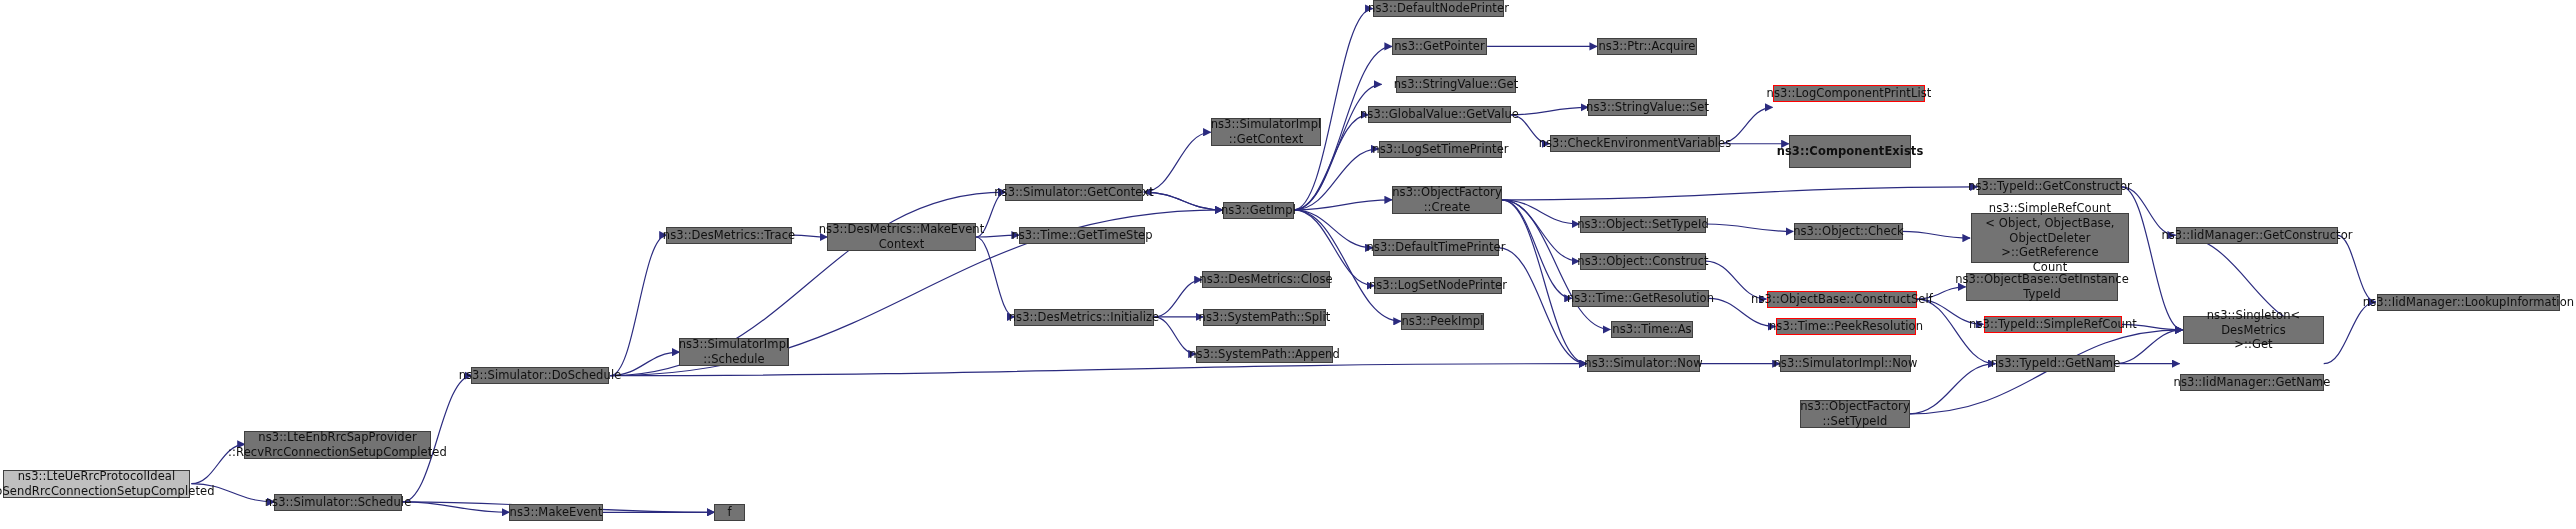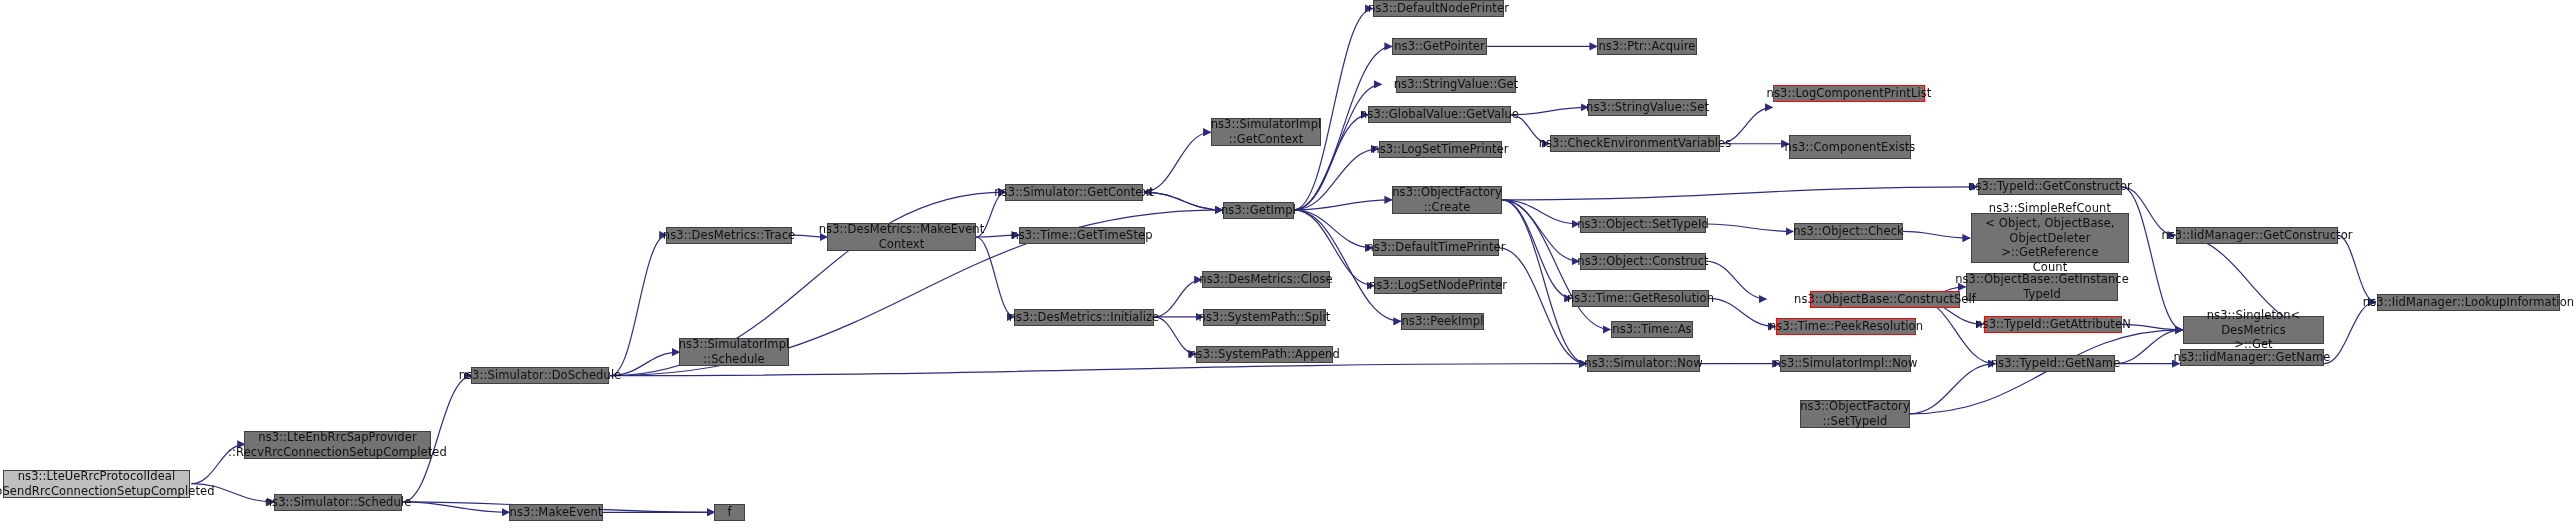--- a/index.html
+++ b/index.html
@@ -144,47 +144,47 @@
 ::GetContext</div>
       <div class="node" style="left: 1223px; top: 202px; width: 71px; height: 17px;">ns3::GetImpl</div>
       <div class="node" style="left: 1373px; top: 0px; width: 131px; height: 17px;">ns3::DefaultNodePrinter</div>
       <div class="node" style="left: 1392px; top: 38px; width: 95px; height: 17px;">ns3::GetPointer</div>
       <div class="node" style="left: 1597px; top: 38px; width: 100px; height: 17px;">ns3::Ptr::Acquire</div>
       <div class="node" style="left: 1382px; top: 76px; width: 120px; height: 17px; margin-left: 14px;">ns3::StringValue::Get</div>
       <div class="node" style="left: 1368px; top: 106px; width: 143px; height: 17px;">ns3::GlobalValue::GetValue</div>
       <div class="node" style="left: 1588px; top: 99px; width: 119px; height: 17px;">ns3::StringValue::Set</div>
       <div class="node red" style="left: 1773px; top: 85px; width: 152px; height: 17px;">ns3::LogComponentPrintList</div>
       <div class="node" style="left: 1550px; top: 135px; width: 170px; height: 17px;">ns3::CheckEnvironmentVariables</div>
-      <div class="node" style="left: 1789px; top: 135px; width: 122px; height: 24px;">ns3::ComponentExists</div>
+      <div class="node" style="left: 1789px; top: 135px; width: 122px; height: 33px; font-weight: bold;">ns3::ComponentExists</div>
       <div class="node" style="left: 1379px; top: 141px; width: 123px; height: 17px;">ns3::LogSetTimePrinter</div>
       <div class="node" style="left: 1392px; top: 186px; width: 110px; height: 28px;">ns3::ObjectFactory
 ::Create</div>
       <div class="node" style="left: 1580px; top: 216px; width: 126px; height: 17px;">ns3::Object::SetTypeId</div>
       <div class="node" style="left: 1794px; top: 223px; width: 109px; height: 17px;">ns3::Object::Check</div>
       <div class="node" style="left: 1978px; top: 178px; width: 144px; height: 17px;">ns3::TypeId::GetConstructor</div>
       <div class="node" style="left: 1971px; top: 213px; width: 158px; height: 50px;">ns3::SimpleRefCount
 &lt; Object, ObjectBase,
 ObjectDeleter &gt;::GetReference
 Count</div>
       <div class="node" style="left: 2176px; top: 227px; width: 162px; height: 17px;">ns3::IidManager::GetConstructor</div>
       <div class="node" style="left: 1373px; top: 239px; width: 126px; height: 17px;">ns3::DefaultTimePrinter</div>
       <div class="node" style="left: 1580px; top: 253px; width: 126px; height: 17px;">ns3::Object::Construct</div>
       <div class="node" style="left: 1966px; top: 273px; width: 152px; height: 28px;">ns3::ObjectBase::GetInstance
 TypeId</div>
       <div class="node" style="left: 1374px; top: 277px; width: 128px; height: 17px;">ns3::LogSetNodePrinter</div>
       <div class="node" style="left: 1572px; top: 290px; width: 137px; height: 17px;">ns3::Time::GetResolution</div>
-      <div class="node red" style="left: 1767px; top: 291px; width: 150px; height: 17px; margin-left: 43px;">ns3::ObjectBase::ConstructSelf</div>
+      <div class="node red" style="left: 1767px; top: 291px; width: 150px; height: 17px;">ns3::ObjectBase::ConstructSelf</div>
       <div class="node" style="left: 1401px; top: 313px; width: 83px; height: 17px;">ns3::PeekImpl</div>
       <div class="node red" style="left: 1776px; top: 318px; width: 140px; height: 17px;">ns3::Time::PeekResolution</div>
       <div class="node" style="left: 1611px; top: 321px; width: 82px; height: 17px;">ns3::Time::As</div>
-      <div class="node red" style="left: 1984px; top: 316px; width: 138px; height: 17px;">ns3::TypeId::GetAttributeN</div>
+      <div class="node red" style="left: 1984px; top: 316px; width: 138px; height: 17px;">ns3::TypeId::SimpleRefCount</div>
       <div class="node" style="left: 2183px; top: 316px; width: 141px; height: 28px;">ns3::Singleton&lt; DesMetrics
 &gt;::Get</div>
       <div class="node" style="left: 2377px; top: 294px; width: 183px; height: 17px;">ns3::IidManager::LookupInformation</div>
       <div class="node" style="left: 1587px; top: 355px; width: 113px; height: 17px;">ns3::Simulator::Now</div>
       <div class="node" style="left: 1780px; top: 355px; width: 131px; height: 17px;">ns3::SimulatorImpl::Now</div>
       <div class="node" style="left: 1996px; top: 355px; width: 119px; height: 17px;">ns3::TypeId::GetName</div>
-      <div class="node" style="left: 2180px; top: 349px; width: 144px; height: 17px;">ns3::IidManager::GetName</div>
+      <div class="node" style="left: 2180px; top: 374px; width: 144px; height: 17px;">ns3::IidManager::GetName</div>
       <div class="node" style="left: 1800px; top: 400px; width: 110px; height: 28px;">ns3::ObjectFactory
 ::SetTypeId</div>
     </div>
 </div>
 
 
 </body></html>

